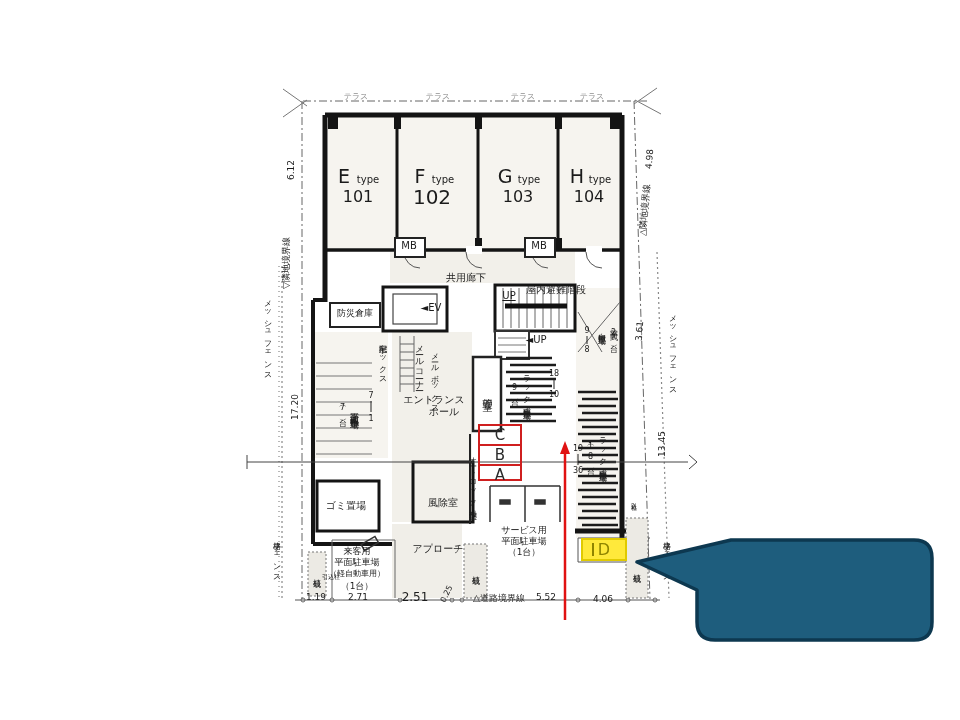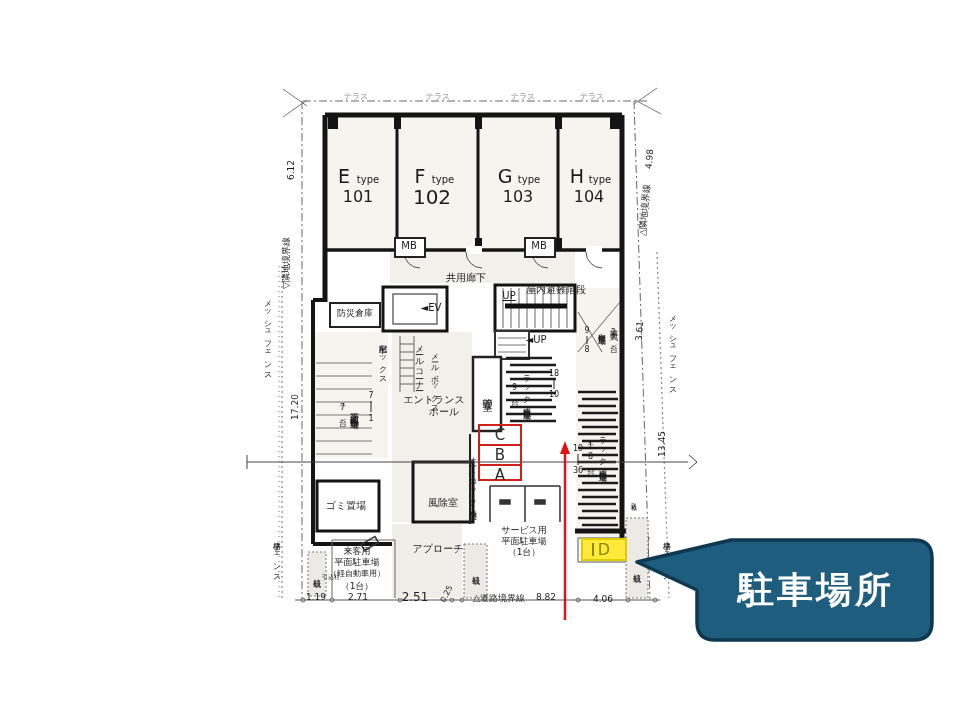--- a/index.html
+++ b/index.html
@@ -240,21 +240,21 @@
       <div class="lbl" style="left: 587px; top: 350px; font-size: 8px; transform: translate(-50%, -50%);">8</div>
       <div class="lbl v" style="left: 602px; top: 450px; font-size: 8px; transform: translate(-50%, -50%);">ラック式自転車置場</div>
       <div class="lbl v" style="left: 590px; top: 452px; font-size: 8px; transform: translate(-50%, -50%);">（18台）</div>
       <div class="lbl" style="left: 578px; top: 449px; font-size: 8px; transform: translate(-50%, -50%);">19</div>
       <div class="lbl" style="left: 578px; top: 471px; font-size: 8px; transform: translate(-50%, -50%);">36</div>
       <div class="lbl" style="left: 316px; top: 597px; font-size: 9px; transform: translate(-50%, -50%);">1.19</div>
       <div class="lbl" style="left: 358px; top: 597px; font-size: 9px; transform: translate(-50%, -50%);">2.71</div>
       <div class="lbl" style="left: 415px; top: 597px; font-size: 12px; transform: translate(-50%, -50%);">2.51</div>
       <div class="lbl" style="left: 447px; top: 594px; font-size: 8px; transform: translate(-50%, -50%) rotate(-65deg);">0.25</div>
       <div class="lbl" style="left: 499px; top: 598px; font-size: 9px; transform: translate(-50%, -50%);">△道路境界線</div>
-      <div class="lbl" style="left: 546px; top: 597px; font-size: 9px; transform: translate(-50%, -50%);">8.82</div>
+      <div class="lbl" style="left: 546px; top: 597px; font-size: 9px; transform: translate(-50%, -50%);">5.52</div>
       <div class="lbl" style="left: 603px; top: 599px; font-size: 9px; transform: translate(-50%, -50%);">4.06</div>
       <div class="lbl" style="left: 291px; top: 170px; font-size: 9px; transform: translate(-50%, -50%) rotate(-90deg);">6.12</div>
       <div class="lbl" style="left: 286px; top: 263px; font-size: 9px; transform: translate(-50%, -50%) rotate(-90deg);">▽隣地境界線</div>
       <div class="lbl v" style="left: 267px; top: 335px; font-size: 8px; transform: translate(-50%, -50%);">メッシュフェンス</div>
       <div class="lbl" style="left: 295px; top: 407px; font-size: 9px; transform: translate(-50%, -50%) rotate(-90deg);">17.20</div>
       <div class="lbl v" style="left: 276px; top: 557px; font-size: 8px; transform: translate(-50%, -50%);">格子フェンス</div>
       <div class="lbl" style="left: 650px; top: 159px; font-size: 9px; transform: translate(-50%, -50%) rotate(-85deg);">4.98</div>
       <div class="lbl" style="left: 645px; top: 210px; font-size: 9px; transform: translate(-50%, -50%) rotate(-85deg);">△隣地境界線</div>
       <div class="lbl" style="left: 640px; top: 331px; font-size: 9px; transform: translate(-50%, -50%) rotate(-85deg);">3.61</div>
       <div class="lbl v" style="left: 672px; top: 350px; font-size: 8px; transform: translate(-50%, -50%);">メッシュフェンス</div>
@@ -274,15 +274,14 @@
   </div>
 
   <div id="d-marker">
     <span class="stall-line"></span>
     <span>D</span>
   </div>
 
   <svg id="callout" viewBox="0 0 340 130">
     <path d="M 37 42 L 131 20 H 314 Q 332 20 332 38 V 102 Q 332 120 314 120 H 115 Q 97 120 97 102 V 70 Z" fill="#1e5d7d" stroke="#0d3850" stroke-width="3.5" stroke-linejoin="round"></path>
   </svg>
-  <div id="callout-text">駐車場所</div>
 
 </div>
 
 </body></html>

